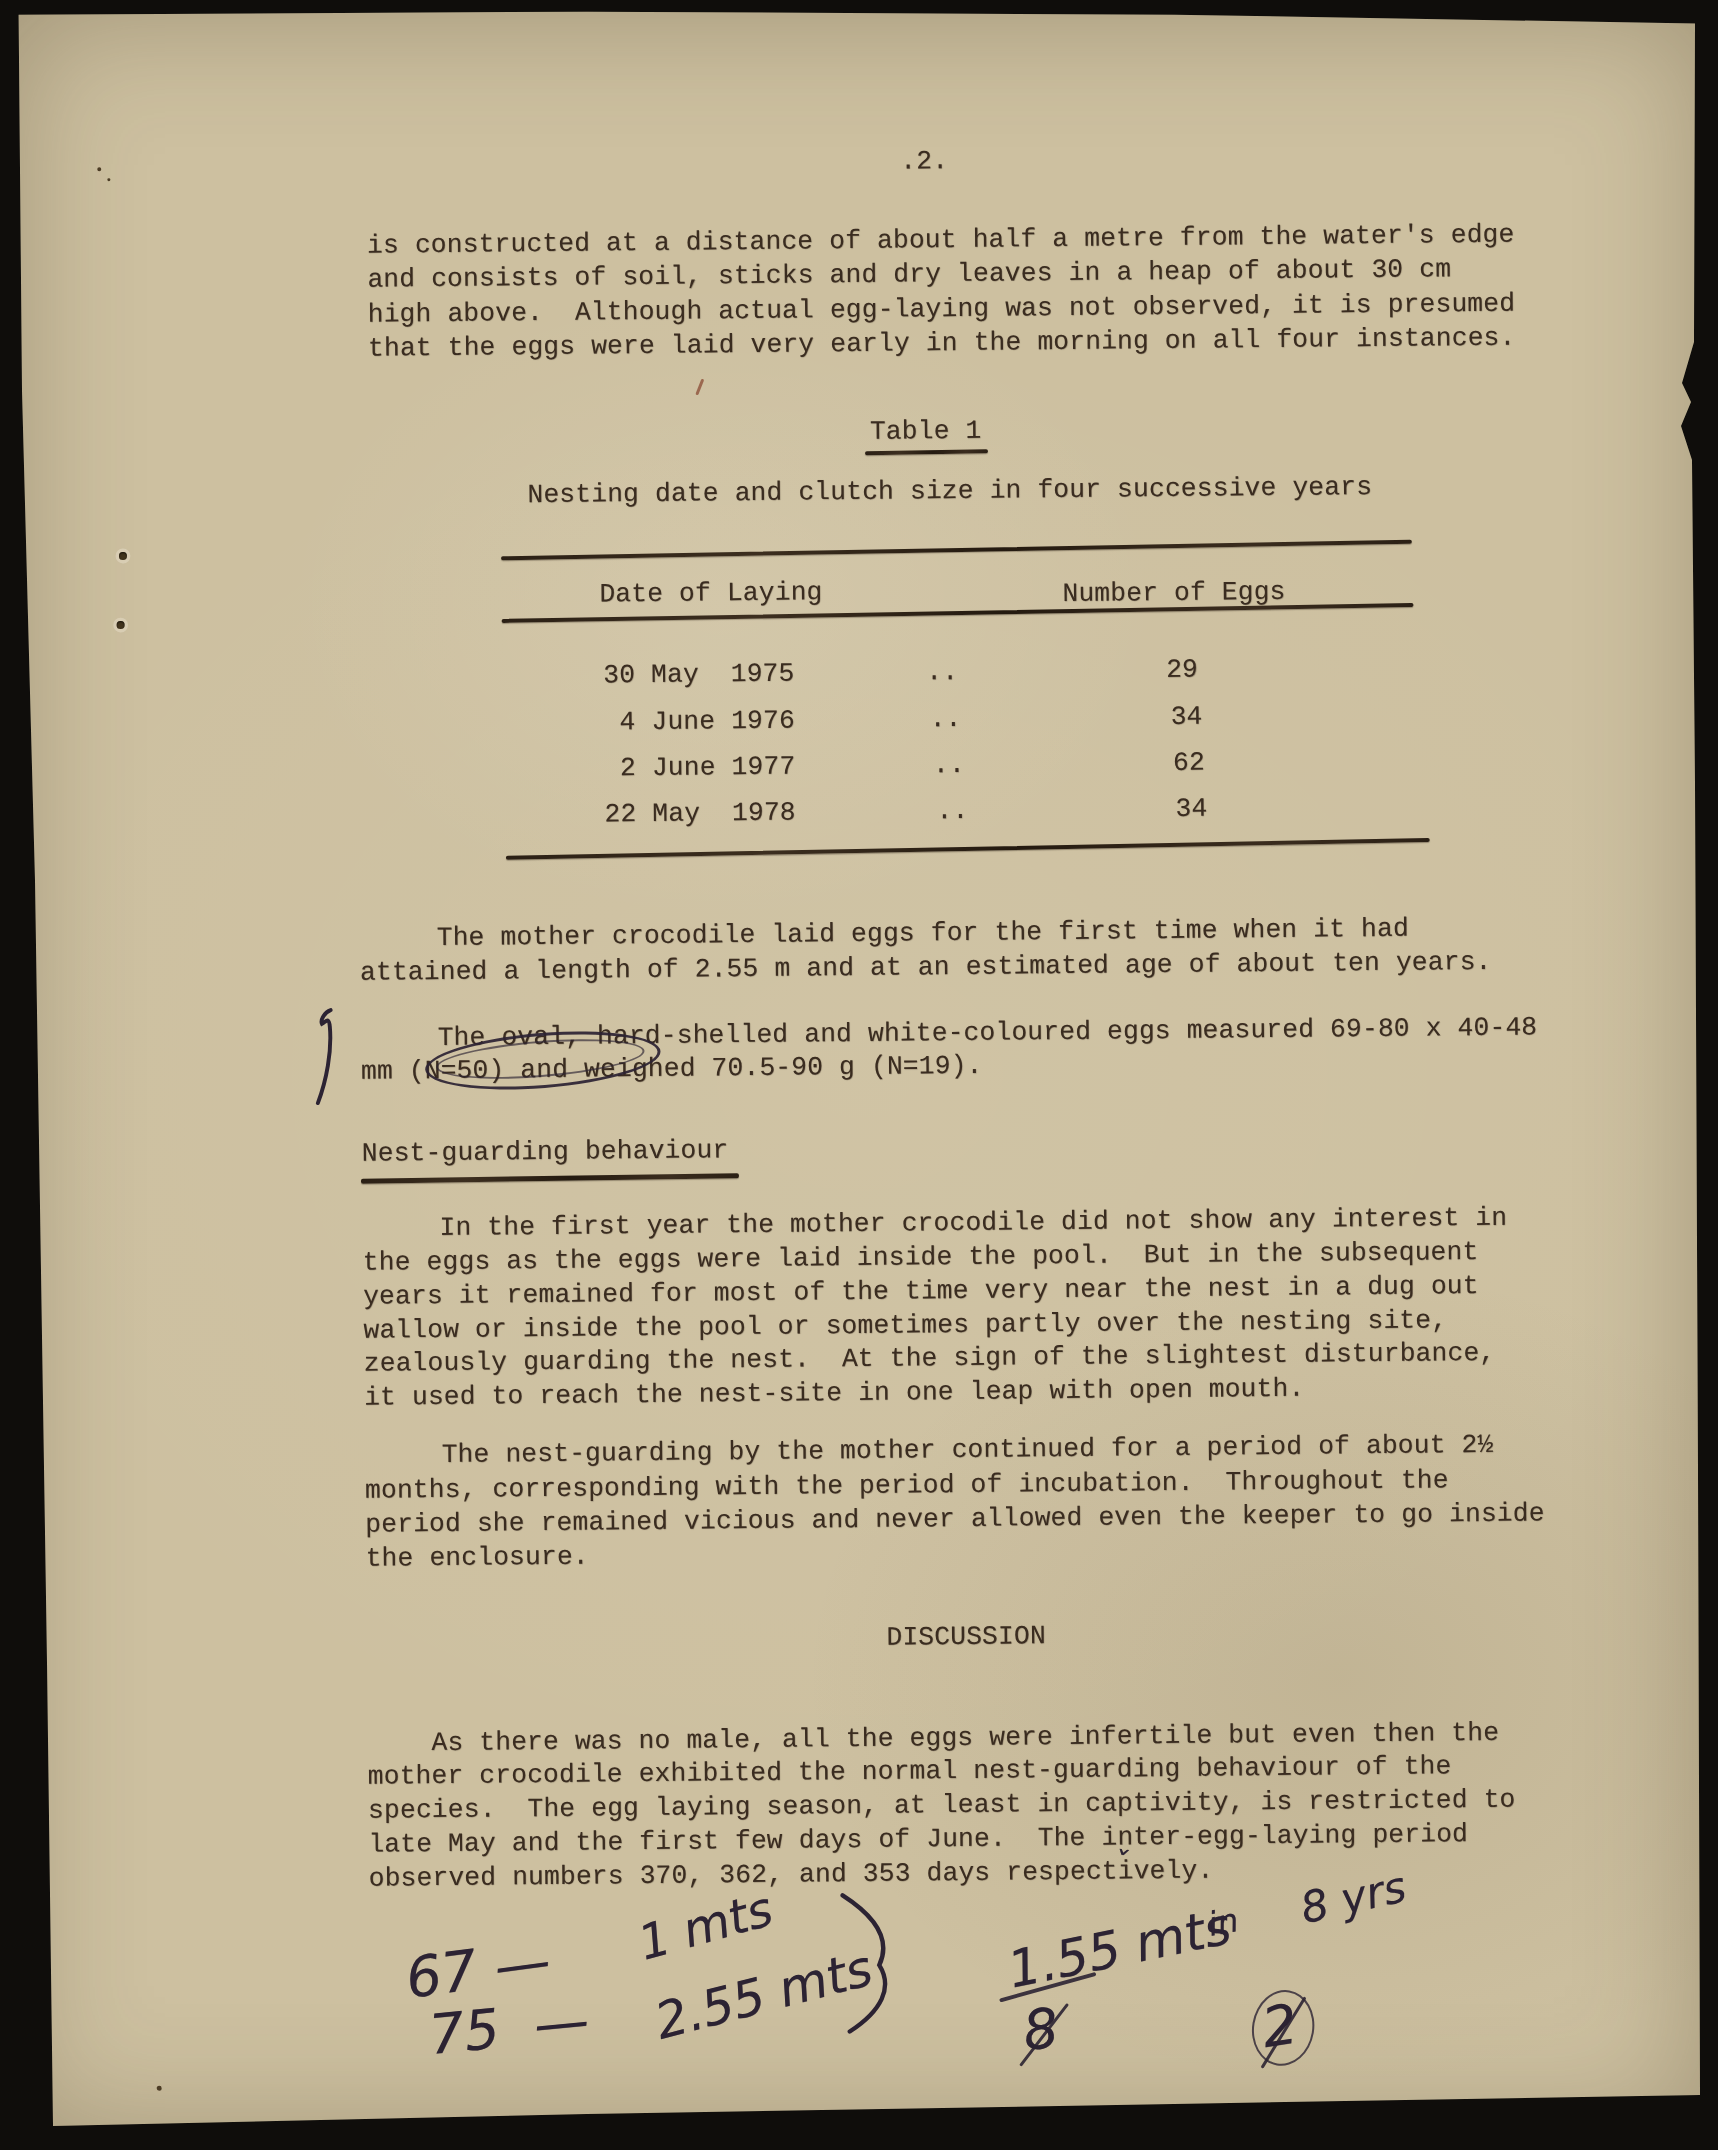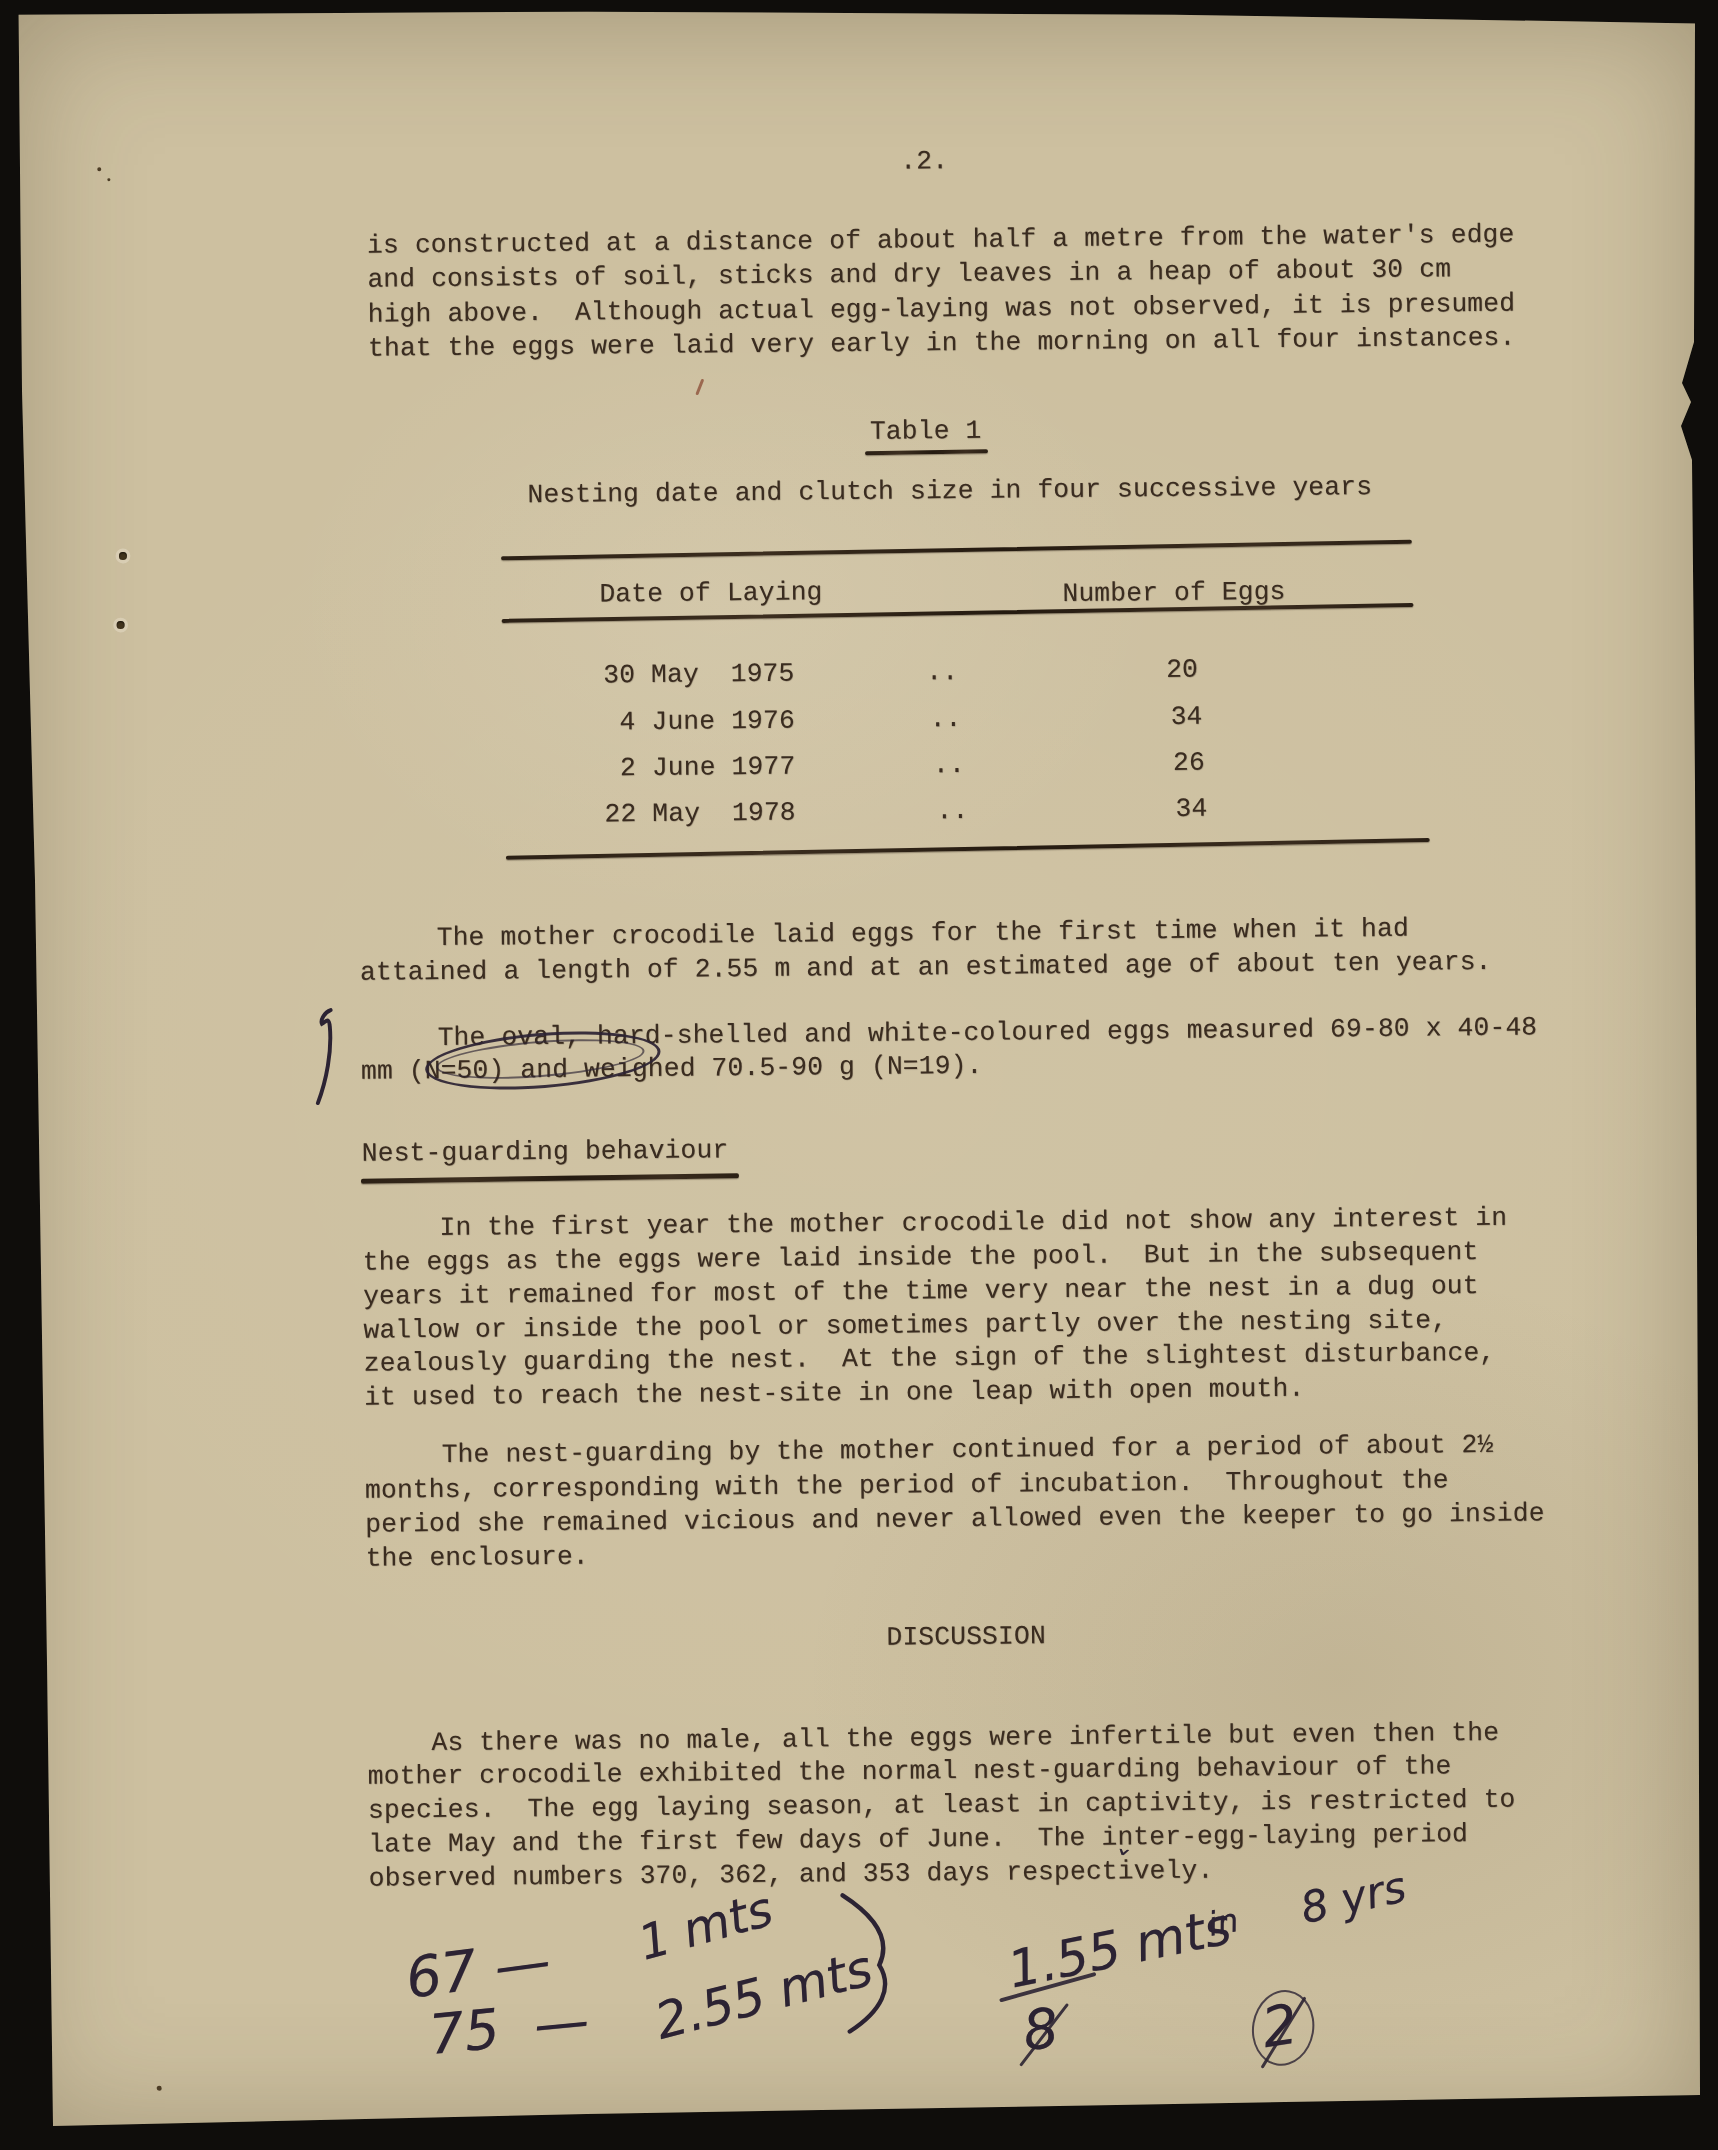--- a/index.html
+++ b/index.html
@@ -86,29 +86,29 @@
 
     <div class="rule" style="left:506px;top:549px;width:911px;height:4.4px;transform:rotate(-0.5deg)"></div>
     <div class="rule" style="left:506px;top:612px;width:912px;height:3.9px;transform:rotate(-0.45deg)"></div>
     <div class="rule" style="left:508px;top:848px;width:924px;height:4.4px;transform:rotate(-0.55deg)"></div>
 
     <div class="t" style="left:604px;top:577px">Date of Laying</div>
     <div class="t" style="left:1067px;top:581px">Number of Eggs</div>
 
     <div class="t" style="left:607px;top:658px">30 May  1975</div>
     <div class="t" style="left:930px;top:658px">..</div>
-    <div class="t" style="left:1170px;top:658px">20</div>
+    <div class="t" style="left:1170px;top:658px">29</div>
 
     <div class="t" style="left:607px;top:705px"> 4 June 1976</div>
     <div class="t" style="left:933px;top:705px">..</div>
     <div class="t" style="left:1174px;top:705px">34</div>
 
     <div class="t" style="left:607px;top:751px"> 2 June 1977</div>
     <div class="t" style="left:936px;top:751px">..</div>
-    <div class="t" style="left:1176px;top:751px">26</div>
+    <div class="t" style="left:1176px;top:751px">62</div>
 
     <div class="t" style="left:607px;top:797px">22 May  1978</div>
     <div class="t" style="left:939px;top:797px">..</div>
     <div class="t" style="left:1178px;top:797px">34</div>
 
     <div class="t" style="left:438px;top:919px">The mother crocodile laid eggs for the first time when it had</div>
     <div class="t" style="left:361px;top:953px">attained a length of 2.55 m and at an estimated age of about ten years.</div>
 
     <div class="t" style="left:438px;top:1019px">The oval, hard-shelled and white-coloured eggs measured 69-80 x 40-48</div>
     <div class="t" style="left:361px;top:1052px">mm (N=50) and weighed 70.5-90 g (N=19).</div>

